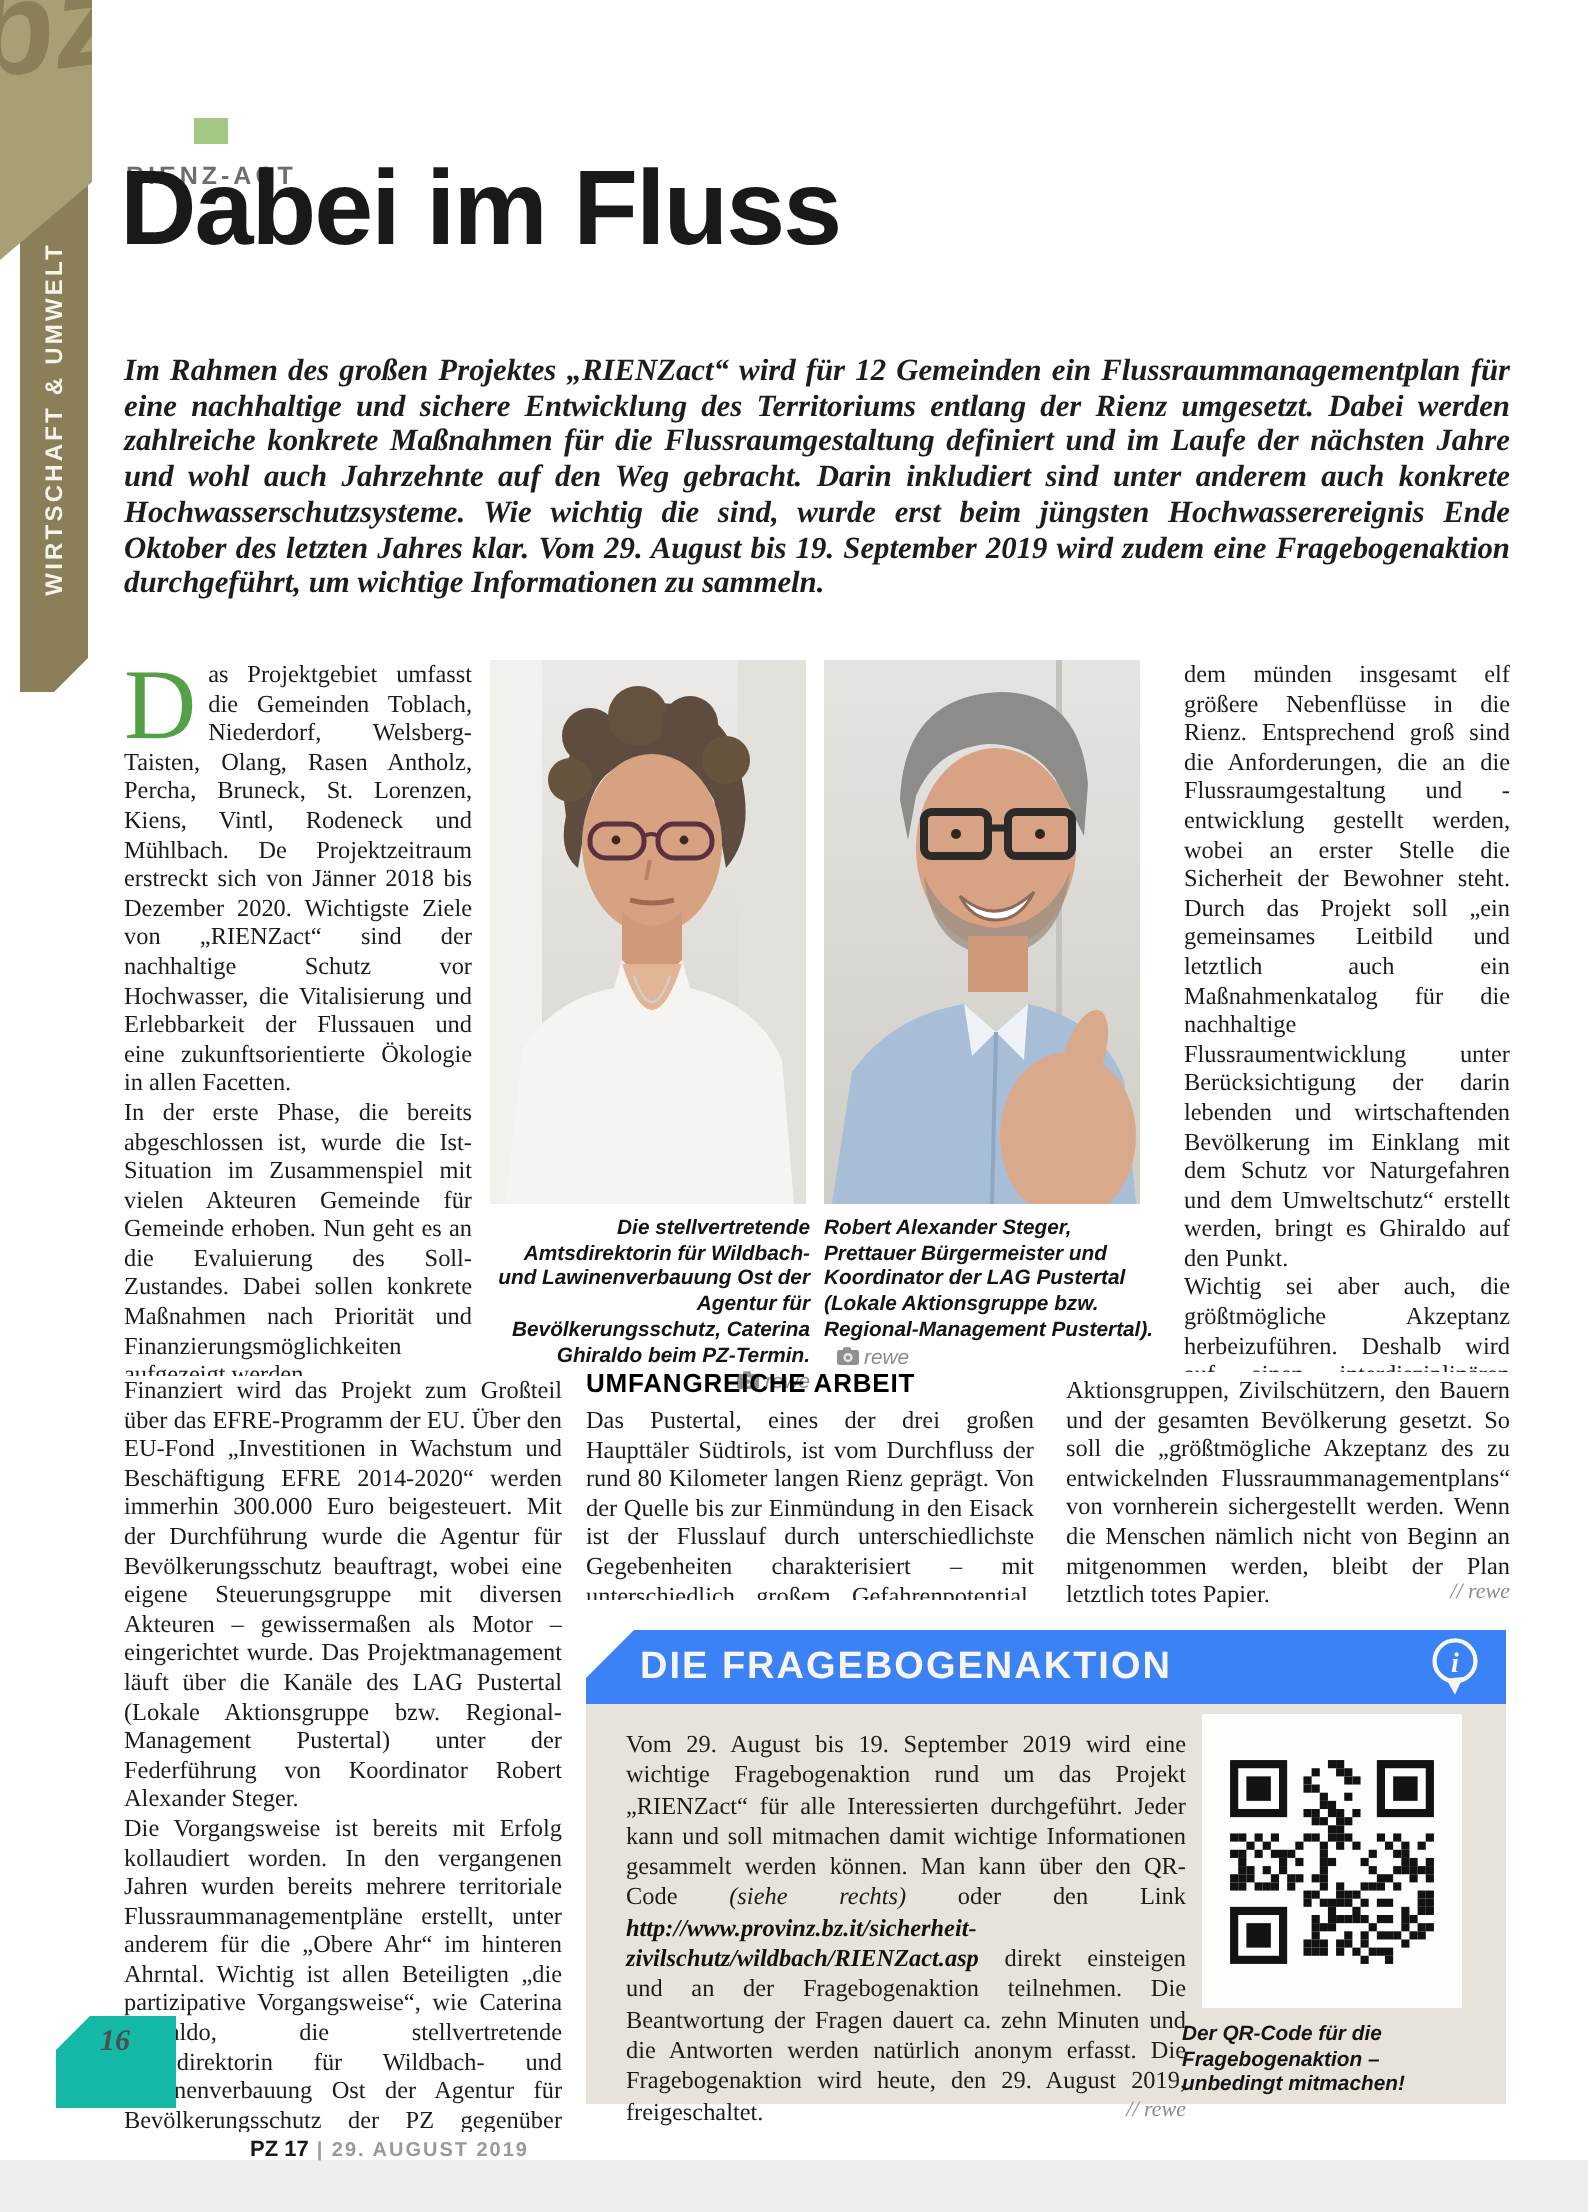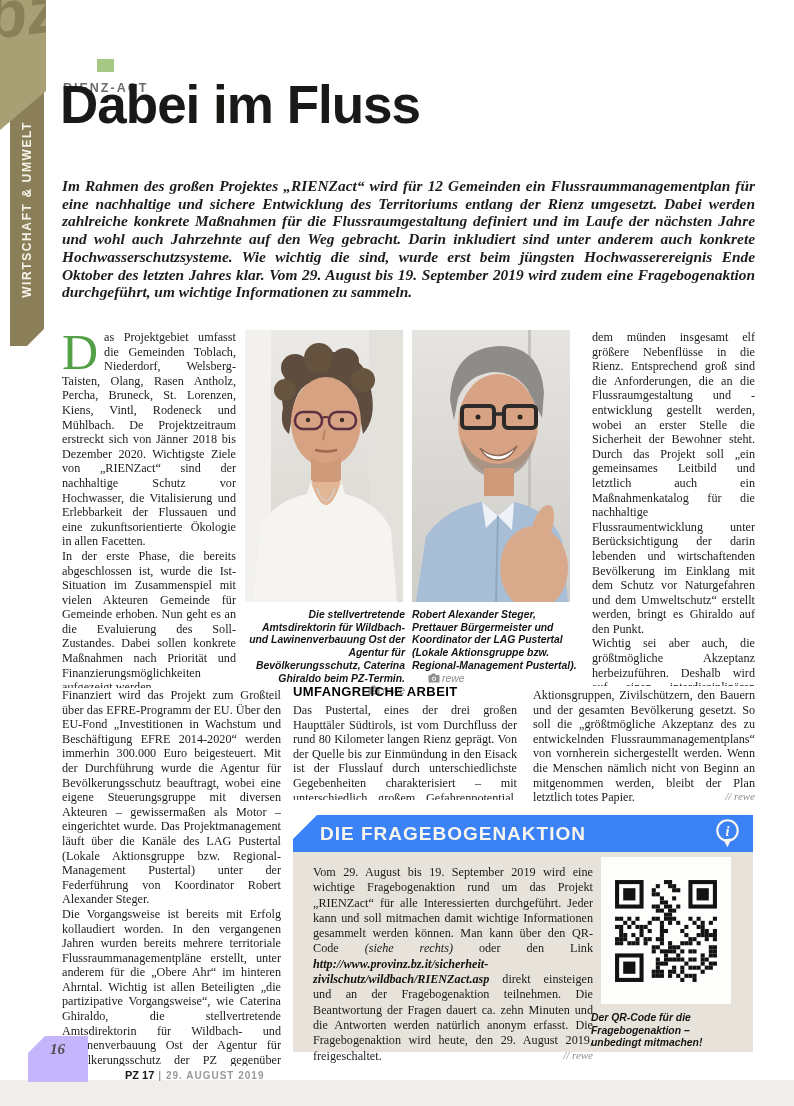--- a/index.html
+++ b/index.html
@@ -41,21 +41,21 @@
   .inline-credit{float:right;font:italic 400 11px "Liberation Serif",serif;color:#8c8c8c;}
 
   
   .photo{position:absolute;overflow:hidden;}
   .photo svg{display:block;}
   .photo1{left:245px;top:330px;width:158px;height:272px;}
   .photo2{left:412px;top:330px;width:158px;height:272px;}
   .caption{position:absolute;font:italic 700 10.4px/12.7px "Liberation Sans",sans-serif;color:#141414;}
   .cap1{left:245px;top:609px;width:160px;text-align:right;}
   .cap2{left:412px;top:609px;width:168px;}
-  .cap-credit{font-style:italic;font-weight:400;color:#8c8c8c;white-space:nowrap;margin-left:16px;}
+  .cap-credit{font-style:italic;font-weight:400;color:#8c8c8c;white-space:nowrap;margin-left:6px;}
   .cap-credit svg{vertical-align:-1px;margin-right:2px;}
 
   
   .infobox{position:absolute;left:293px;top:815px;width:460px;height:237px;}
   .infobox-header{position:relative;height:37px;background:#3b82f6;
                   clip-path:polygon(24px 0,100% 0,100% 100%,0 100%,0 24px);
                   display:flex;align-items:center;padding:0 12px 0 27px;box-sizing:border-box;}
   .infobox-title{flex:1;font:700 19px "Liberation Sans",sans-serif;color:#f7f5ee;letter-spacing:1px;}
   .info-icon{display:flex;align-items:flex-start;}
   .infobox-body{position:absolute;left:0;right:0;top:37px;bottom:0;background:#e7e3da;padding-left:10px;}
@@ -64,21 +64,21 @@
   .seg-italic{font-style:italic;}
   .seg-link{font-style:italic;font-weight:700;color:#15100c;text-decoration:none;}
   .box-credit{float:right;font:italic 400 11px "Liberation Serif",serif;color:#8c8c8c;}
   .qr-panel{position:absolute;right:22px;top:5px;width:130px;height:147px;background:#fdfdfc;
             display:flex;align-items:center;justify-content:center;}
   .qr-caption{position:absolute;right:22px;top:160px;width:140px;margin:0;
               font:italic 700 10.4px/12.7px "Liberation Sans",sans-serif;color:#141414;}
 
   
   .bottom-strip{position:absolute;left:0;top:1080px;width:794px;height:26px;background:#f0eeeb;}
-  .page-tab{position:absolute;left:28px;top:1036px;width:60px;height:46px;background:#c4b5fd;
+  .page-tab{position:absolute;left:28px;top:1008px;width:60px;height:46px;background:#14b8a6;
             clip-path:polygon(17px 0,100% 0,100% 100%,0 100%,0 17px);}
   .page-num{position:absolute;left:22px;top:5px;font:italic 700 15px "Liberation Serif",serif;color:#4f4f4d;}
   .folio{position:absolute;left:115px;top:1069px;font:700 11px "Liberation Sans",sans-serif;color:#181816;padding-left:10px;}
   .folio-date{font-weight:700;font-size:10px;color:#9b9997;letter-spacing:1px;margin-left:4px;}
 </style>
 </head>
 <body>
 
 <div class="page">
 

